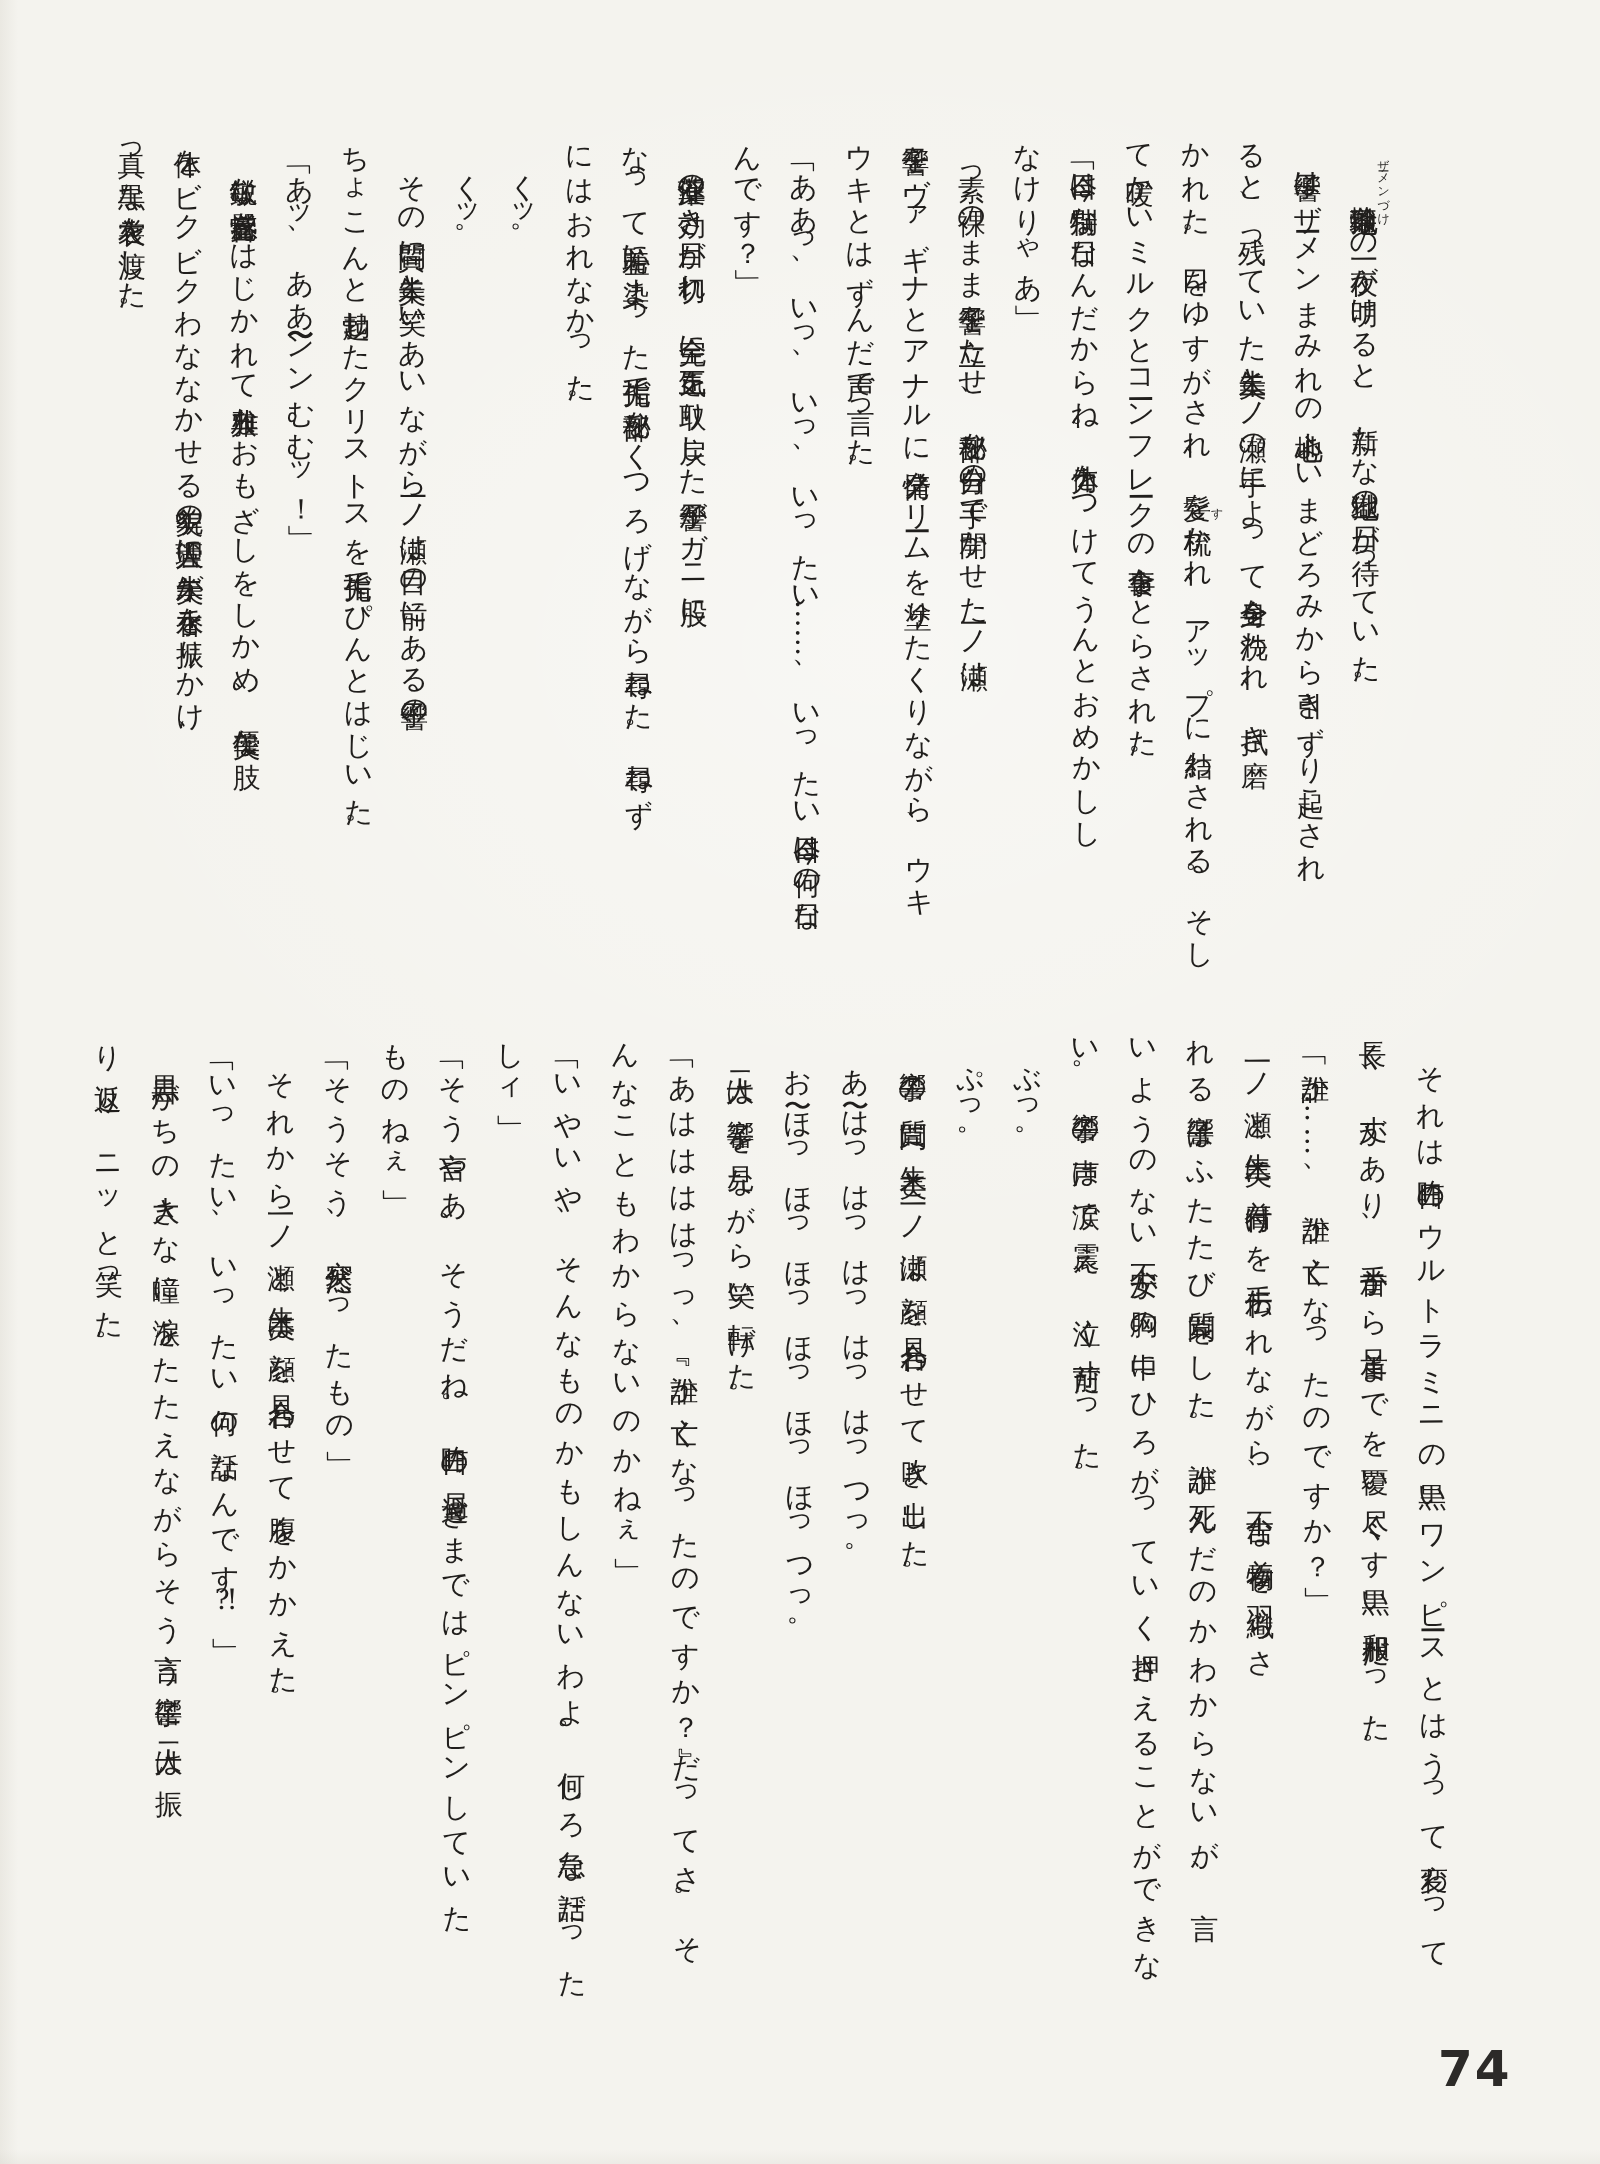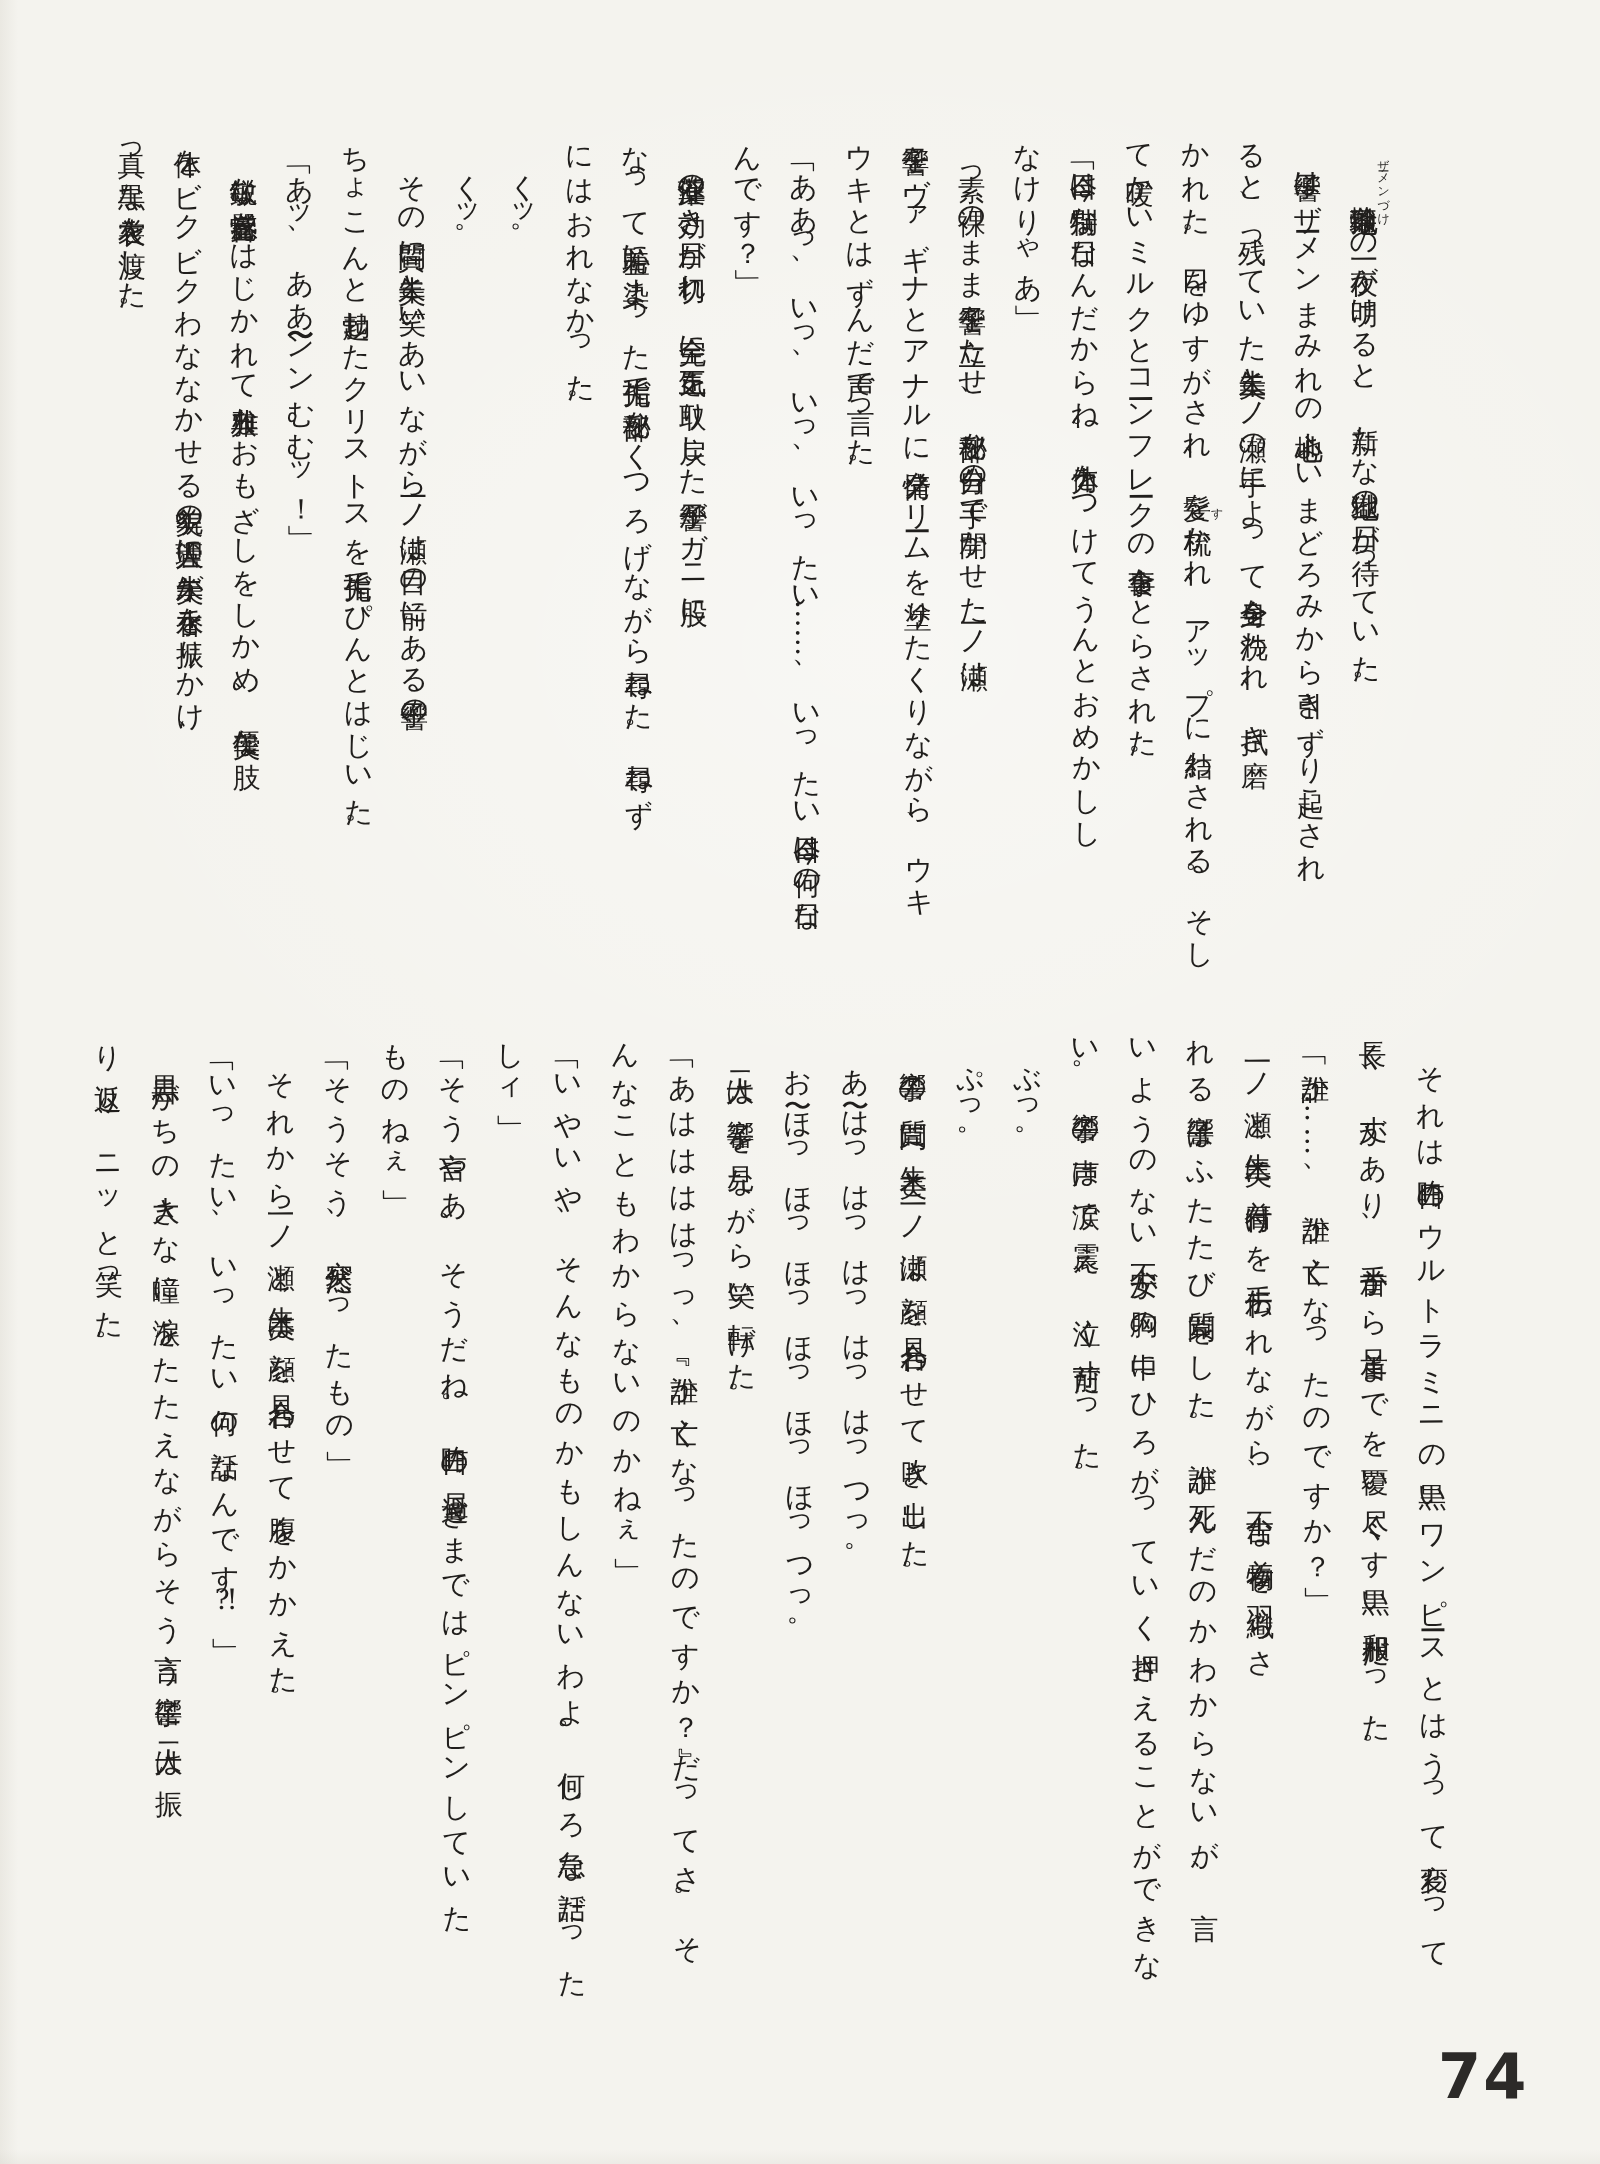--- a/index.html
+++ b/index.html
@@ -28,21 +28,21 @@
   }
   .block-bottom{
     top:1022px;right:139px;height:1030px;
     font-size:28px;line-height:57.5px;letter-spacing:5px;
   }
   ruby{ruby-align:center}
   rt{font-size:12px;letter-spacing:0;color:#2a2826}
   .pagenum{
     position:absolute;left:1438px;top:2040px;
     font-family:"DejaVu Sans","Liberation Sans",sans-serif;
-    font-weight:bold;font-size:62px;color:#2c2a28;letter-spacing:2px;
+    font-weight:bold;font-size:50px;color:#2c2a28;letter-spacing:2px;
   }
 </style>
 </head>
 <body>
 
 <div class="page">
   <div class="vblock block-top">
       <p class="line indent"><ruby>輪姦地獄<rt>ザーメンづけ</rt></ruby>の一夜が明けると、新たな地獄の一日が待っていた。</p>
       <p class="line indent">響子はザーメンまみれの心地よいまどろみから引きずり起こされ</p>
       <p class="line">ると、残っていた朱美と一ノ瀬の手によって全身を洗われ、拭き磨</p>

